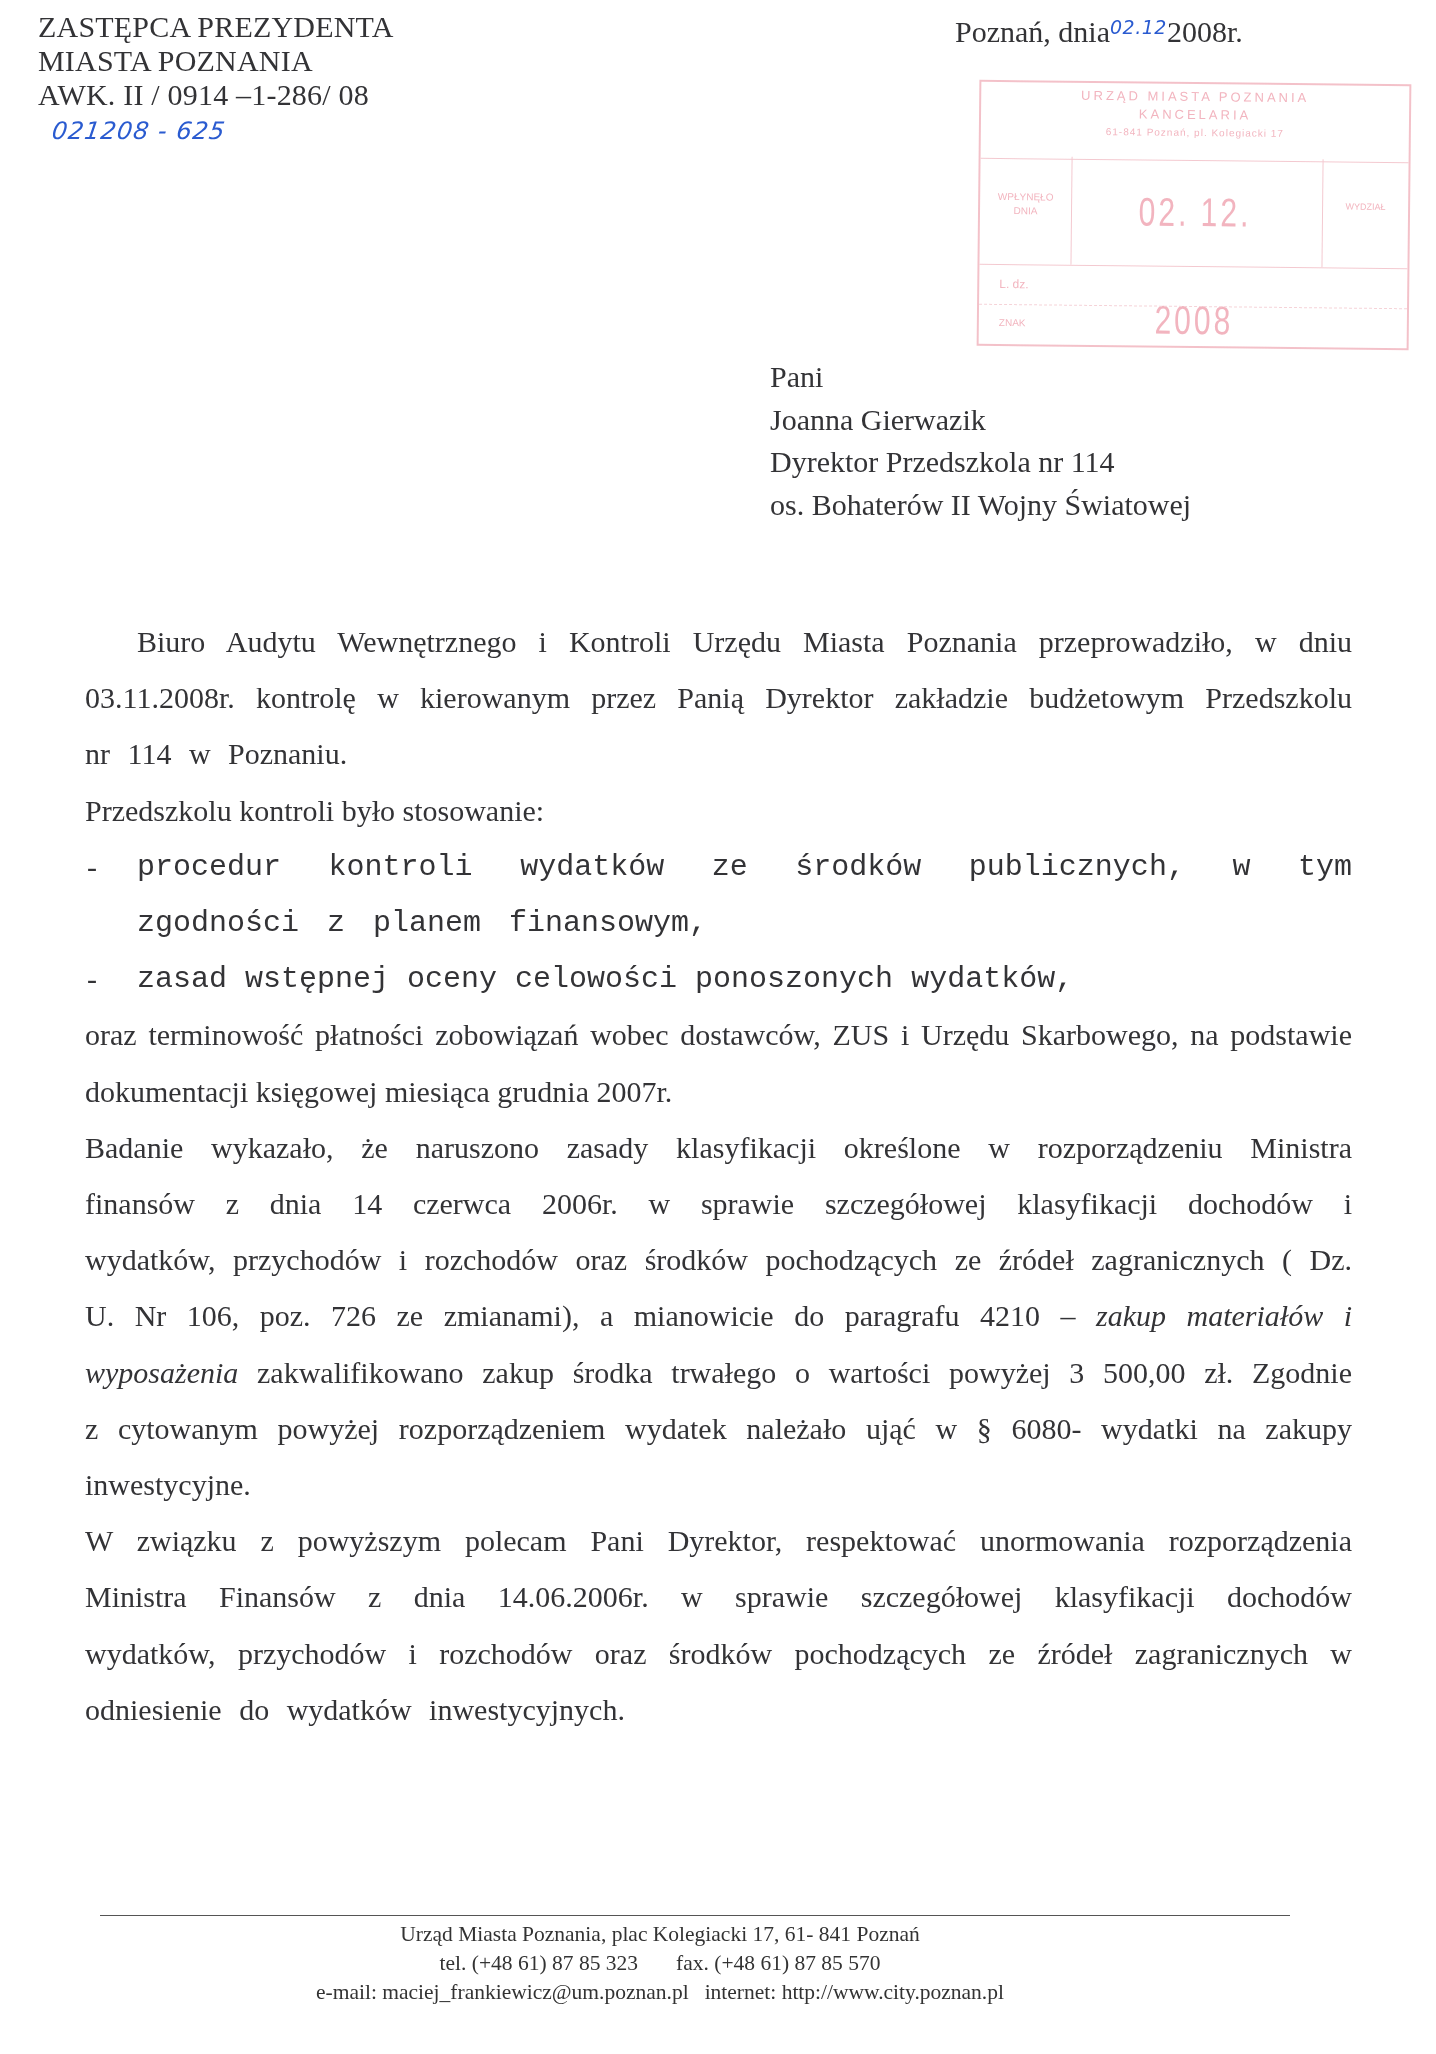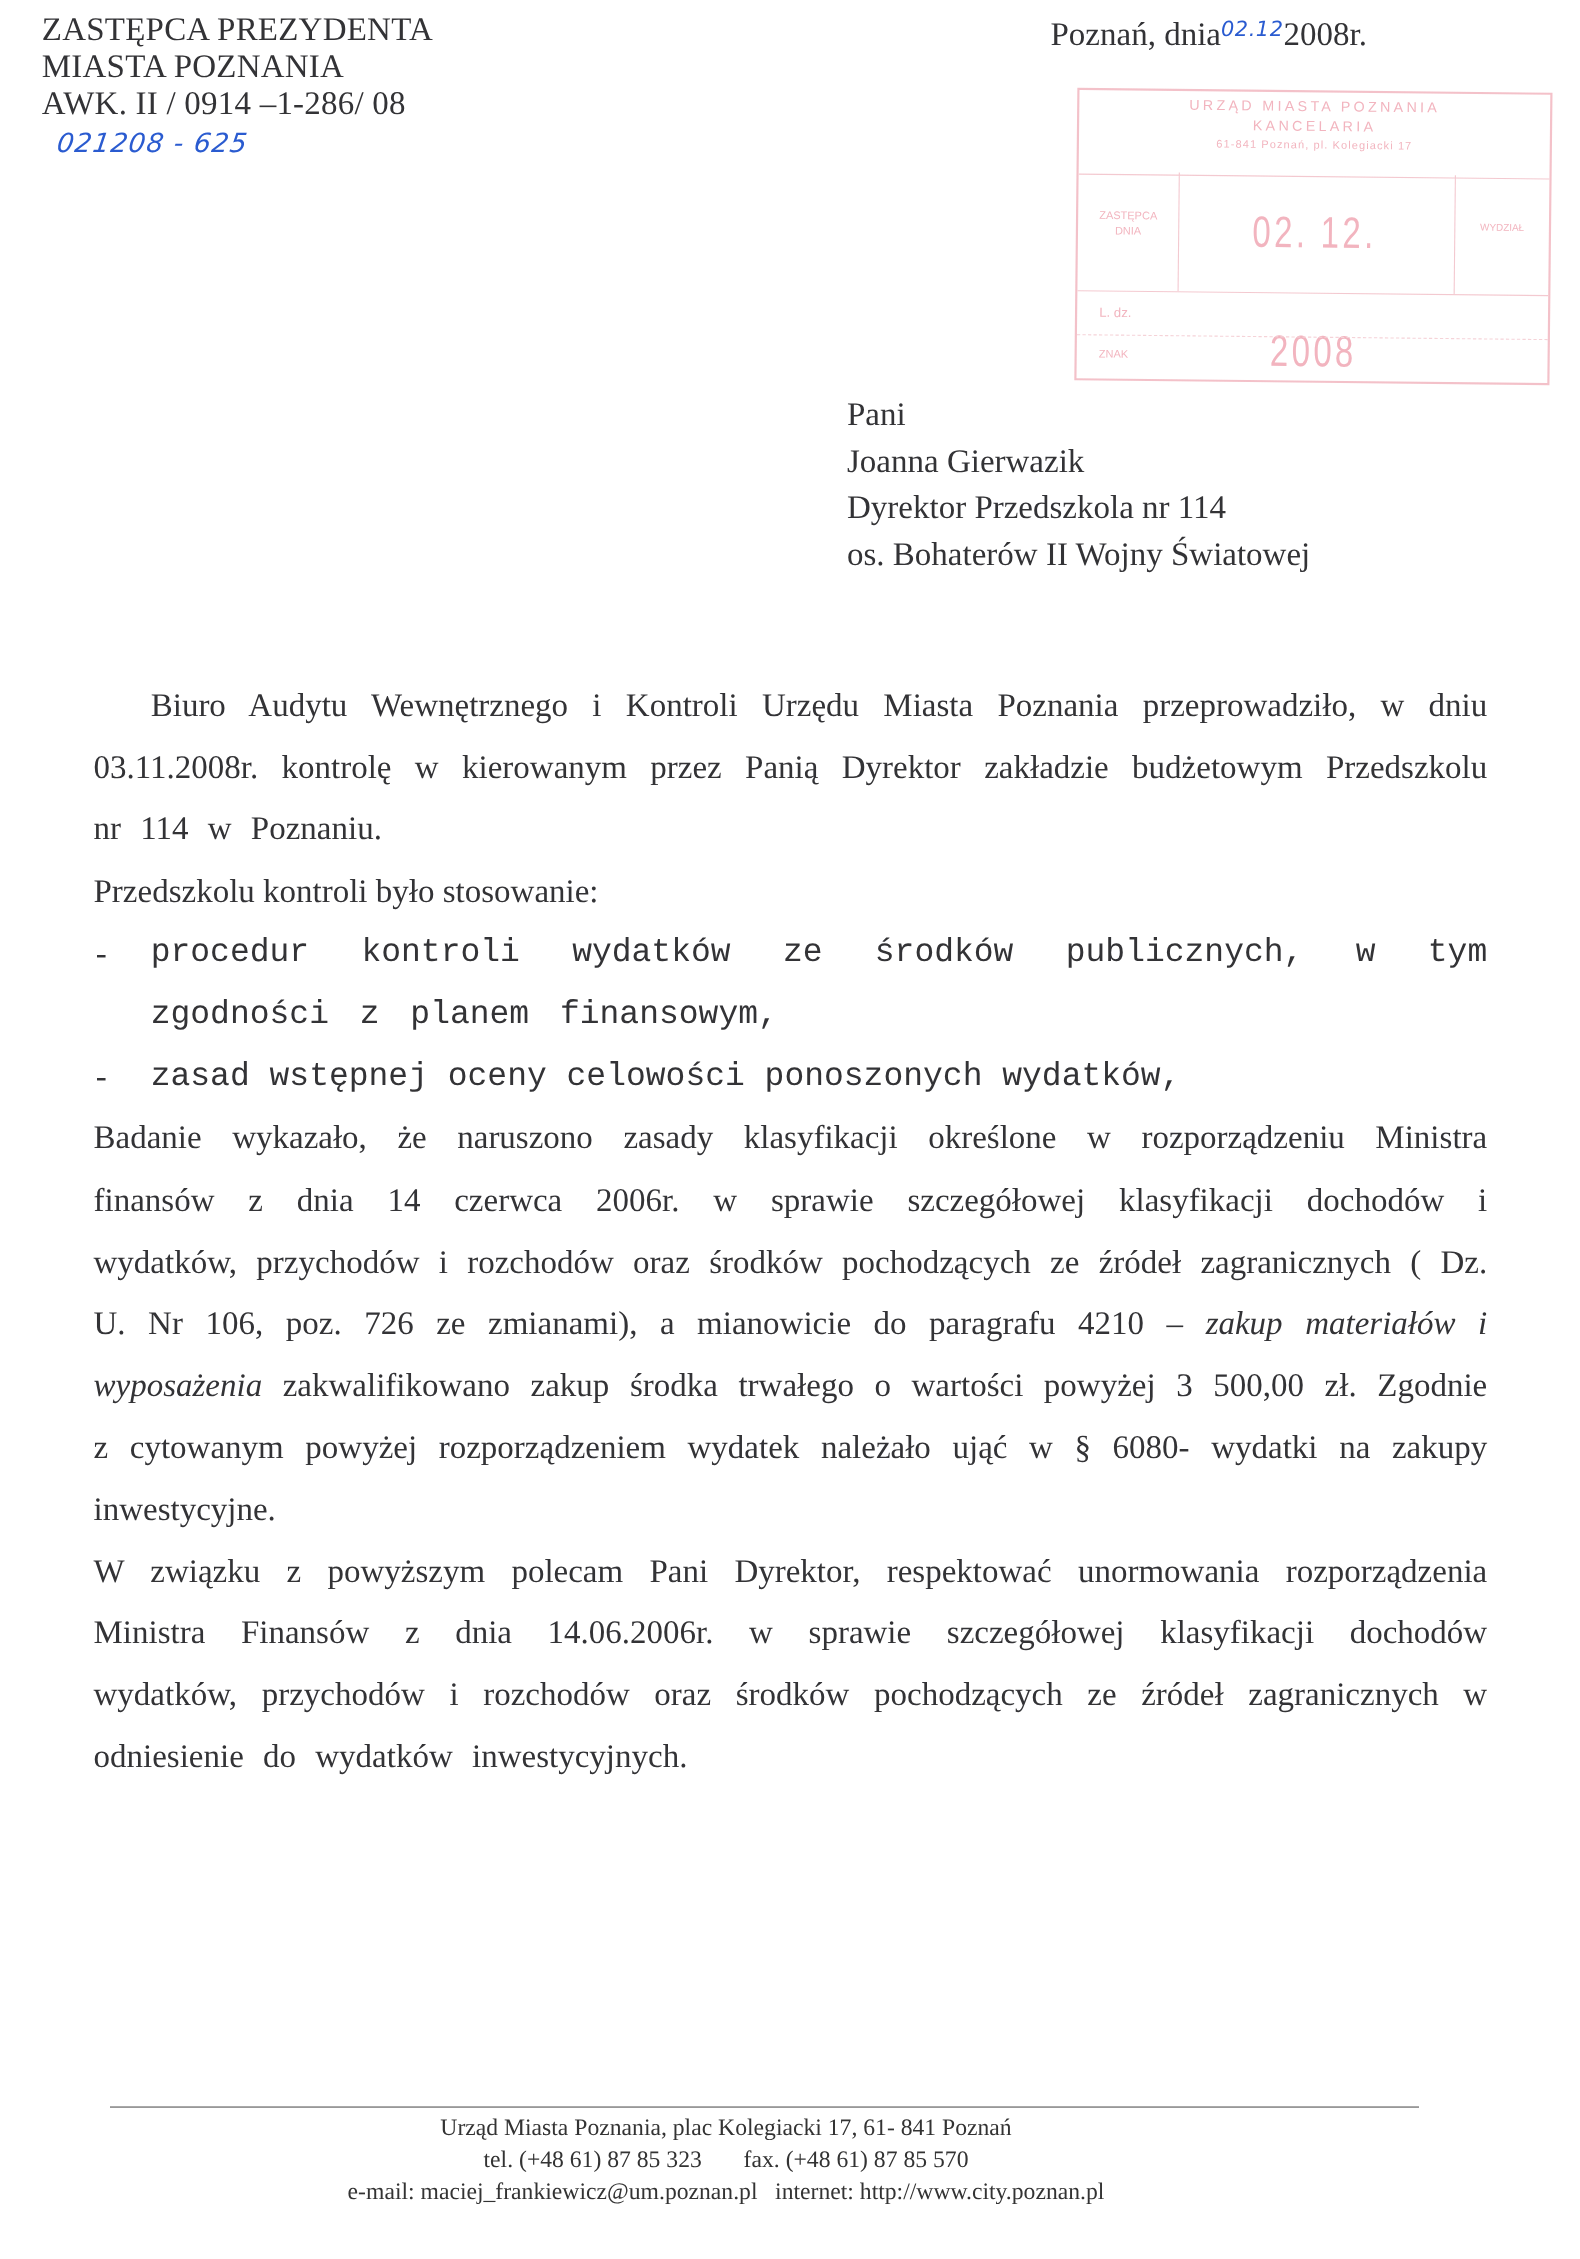--- a/index.html
+++ b/index.html
@@ -56,21 +56,21 @@
   <span>Poznań, dnia</span><span class="hand">02.12</span><span>2008r.</span>
 </div>
 
 <div class="abs stamp">
   <div class="top">
     <div>URZĄD MIASTA POZNANIA</div>
     <div>KANCELARIA</div>
     <div style="font-size:10px;letter-spacing:1px;">61-841 Poznań, pl. Kolegiacki 17</div>
   </div>
   <div class="lcell">
-    <div>ZASTĘPCA</div>
+    <div>WPŁYNĘŁO</div>
     <div>DNIA</div>
   </div>
   <div class="mid">02. 12. 2008</div>
   <div class="rcell">WYDZIAŁ</div>
   <div class="row1">L. dz.</div>
   <div class="row2">ZNAK</div>
 </div>
 
 <div class="abs recipient">
   <div>Pani</div>
@@ -83,20 +83,21 @@
   <p class="first wide">Biuro Audytu Wewnętrznego i Kontroli Urzędu Miasta Poznania przeprowadziło, w dniu 03.11.2008r. kontrolę w kierowanym przez Panią Dyrektor zakładzie budżetowym Przedszkolu nr 114  w Poznaniu.</p>
   <p>Przedszkolu kontroli było stosowanie:</p>
   <div class="bullet">
     <span class="dash">-</span>
     <span class="btext wide" style="text-align-last:left;">procedur kontroli wydatków ze środków publicznych, w tym  zgodności  z planem finansowym,</span>
   </div>
   <div class="bullet">
     <span class="dash">-</span>
     <span class="btext">zasad wstępnej oceny celowości ponoszonych wydatków,</span>
   </div>
+  <p>oraz terminowość płatności zobowiązań wobec dostawców, ZUS i Urzędu Skarbowego, na podstawie dokumentacji księgowej  miesiąca grudnia 2007r.</p>
   <p class="wide"><span>Badanie wykazało, że naruszono zasady klasyfikacji określone w  rozporządzeniu Ministra finansów z dnia 14 czerwca 2006r. w sprawie szczegółowej klasyfikacji dochodów i wydatków, przychodów i rozchodów  oraz  środków pochodzących ze źródeł zagranicznych ( Dz. U. Nr 106, poz. 726 ze zmianami), a mianowicie do paragrafu 4210 – </span><em>zakup materiałów i wyposażenia</em><span> zakwalifikowano zakup środka trwałego o wartości powyżej 3 500,00 zł. Zgodnie z cytowanym powyżej rozporządzeniem wydatek należało ująć w § 6080- wydatki na zakupy inwestycyjne.</span></p>
   <p class="wide">W związku z powyższym polecam Pani Dyrektor, respektować unormowania  rozporządzenia Ministra Finansów z dnia 14.06.2006r. w sprawie szczegółowej klasyfikacji dochodów wydatków, przychodów i rozchodów  oraz  środków pochodzących ze źródeł zagranicznych w odniesienie do wydatków inwestycyjnych.</p>
 </div>
 
 <div class="abs footer-rule"></div>
 <div class="abs footer">
   <div>Urząd Miasta Poznania, plac Kolegiacki 17, 61- 841 Poznań</div>
   <div><span>tel. (+48 61) 87 85 323</span><span class="gap"></span><span>fax. (+48 61) 87 85 570</span></div>
   <div><span>e-mail: maciej_frankiewicz@um.poznan.pl</span><span class="gap2"></span><span>internet: http://www.city.poznan.pl</span></div>
 </div>

